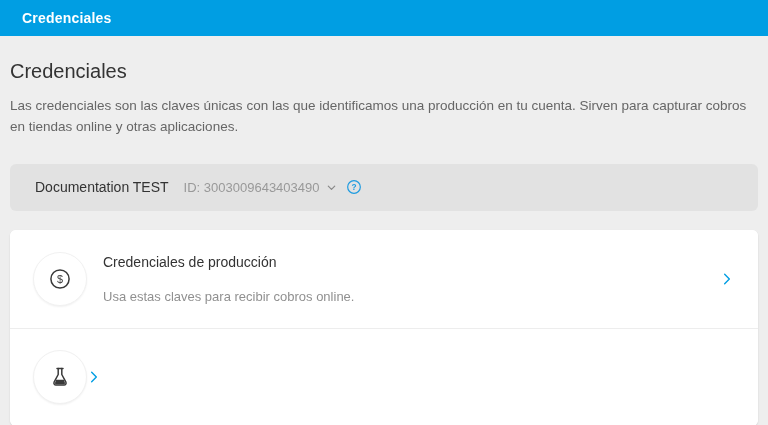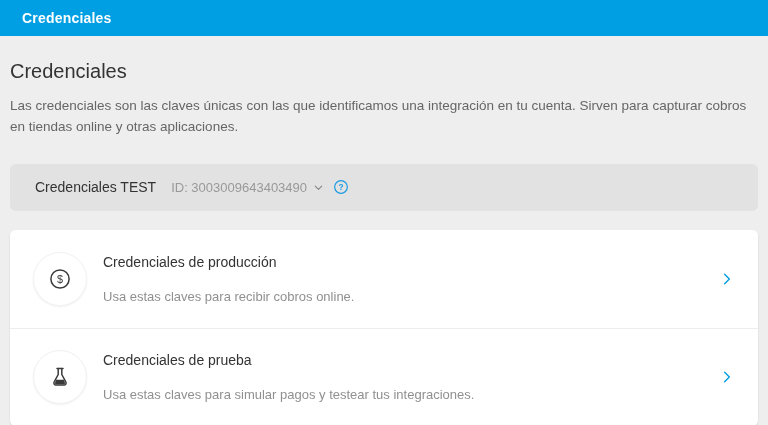--- a/index.html
+++ b/index.html
@@ -118,24 +118,24 @@
 <body>
 
 <header class="appbar">
   <span class="appbar-title">Credenciales</span>
 </header>
 
 <main class="content">
 
   <h1 class="page-title">Credenciales</h1>
 
-  <p class="page-desc">Las credenciales son las claves únicas con las que identificamos una integración en tu cuenta. Sirven para capturar cobros en tiendas online y otras aplicaciones.</p>
+  <p class="page-desc">Las credenciales son las claves únicas con las que identificamos una producción en tu cuenta. Sirven para capturar cobros en tiendas online y otras aplicaciones.</p>
 
   <div class="app-selector">
-    <span class="app-name">Credenciales TEST</span>
+    <span class="app-name">Documentation TEST</span>
     <span class="app-id">ID: 3003009643403490</span>
     <span class="chevron-down">
       <svg width="11" height="11" viewBox="0 0 24 24" fill="none" stroke="#888888" stroke-width="2.6" stroke-linecap="round" stroke-linejoin="round">
         <path d="M5 9l7 7 7-7"></path>
       </svg>
     </span>
     <span class="help-icon">
       <svg width="16" height="16" viewBox="0 0 24 24" fill="none">
         <circle cx="12" cy="12" r="9.5" stroke="#1e9be0" stroke-width="1.8"></circle>
         <text x="12" y="16.2" text-anchor="middle" font-size="12.5" font-family="Liberation Sans, sans-serif" fill="#1e9be0" font-weight="700">?</text>
@@ -164,24 +164,20 @@
     </div>
 
     <div class="card-row">
       <div class="icon-circle">
         <svg width="24" height="24" viewBox="0 0 24 24" fill="none" stroke="#3a3a3a" stroke-width="1.5" stroke-linecap="round" stroke-linejoin="round">
           <path d="M9 3.5h6"></path>
           <path d="M10.2 3.5v6L6.1 17.2c-.6 1.3.3 2.8 1.8 2.8h8.2c1.5 0 2.4-1.5 1.8-2.8L13.8 9.5v-6"></path>
           <path d="M8.2 14.8h7.6l1.1 2.6c.4.9-.2 1.8-1.2 1.8H8.3c-1 0-1.6-.9-1.2-1.8z" fill="#3a3a3a" stroke="none"></path>
         </svg>
       </div>
-      <div class="card-text">
-        <div class="card-title">Credenciales de prueba</div>
-        <div class="card-desc">Usa estas claves para simular pagos y testear tus integraciones.</div>
-      </div>
       <span class="chevron-right">
         <svg width="14" height="14" viewBox="0 0 24 24" fill="none" stroke="#009ee3" stroke-width="2.4" stroke-linecap="round" stroke-linejoin="round">
           <path d="M8 4l8 8-8 8"></path>
         </svg>
       </span>
     </div>
 
   </div>
 
 </main>

